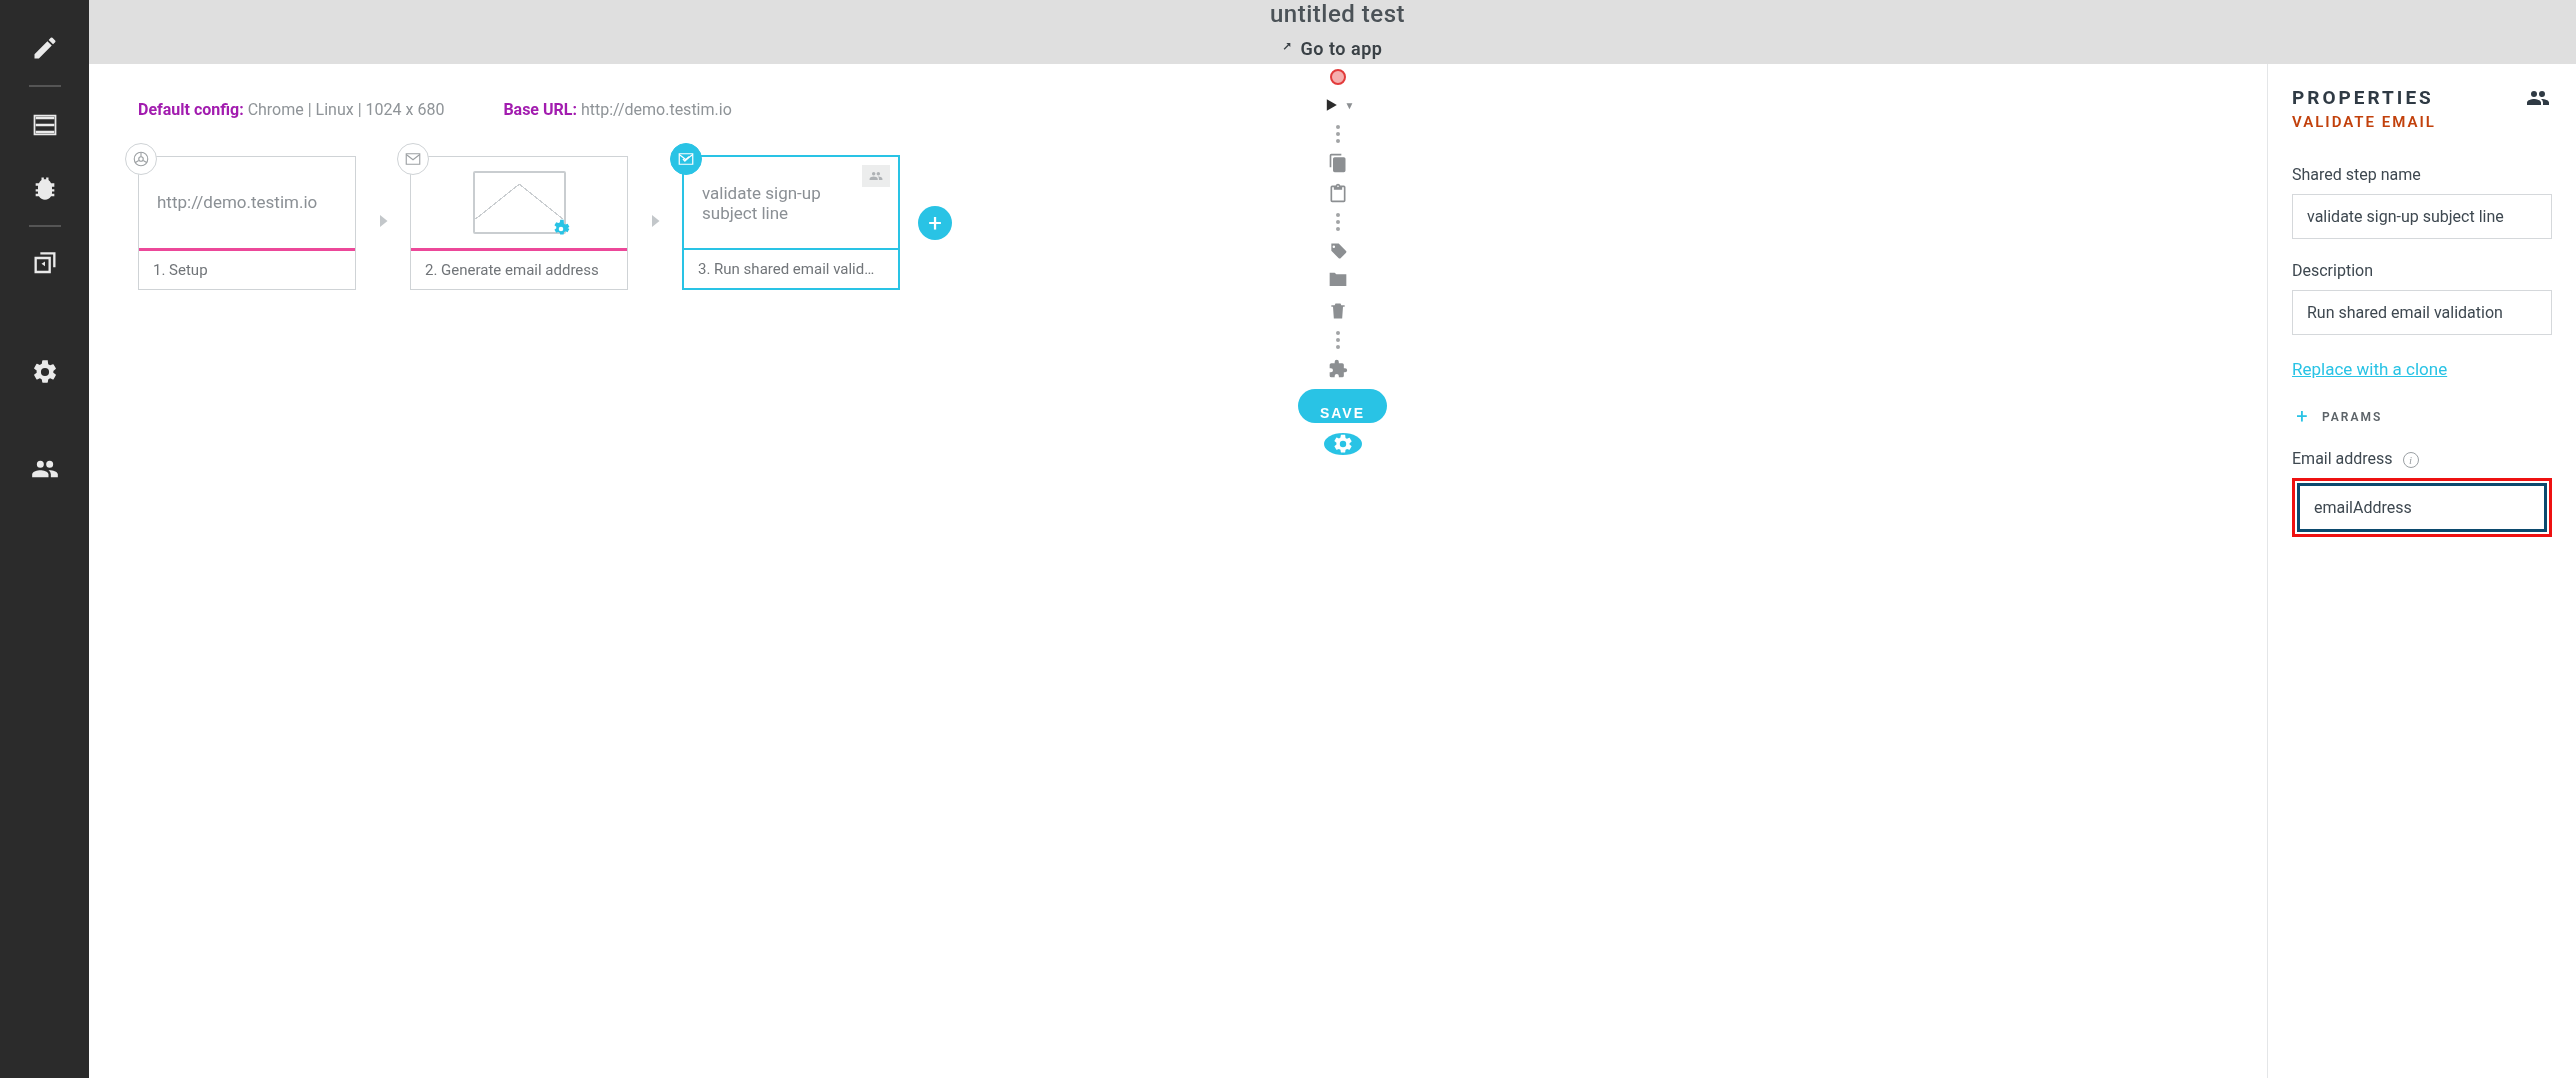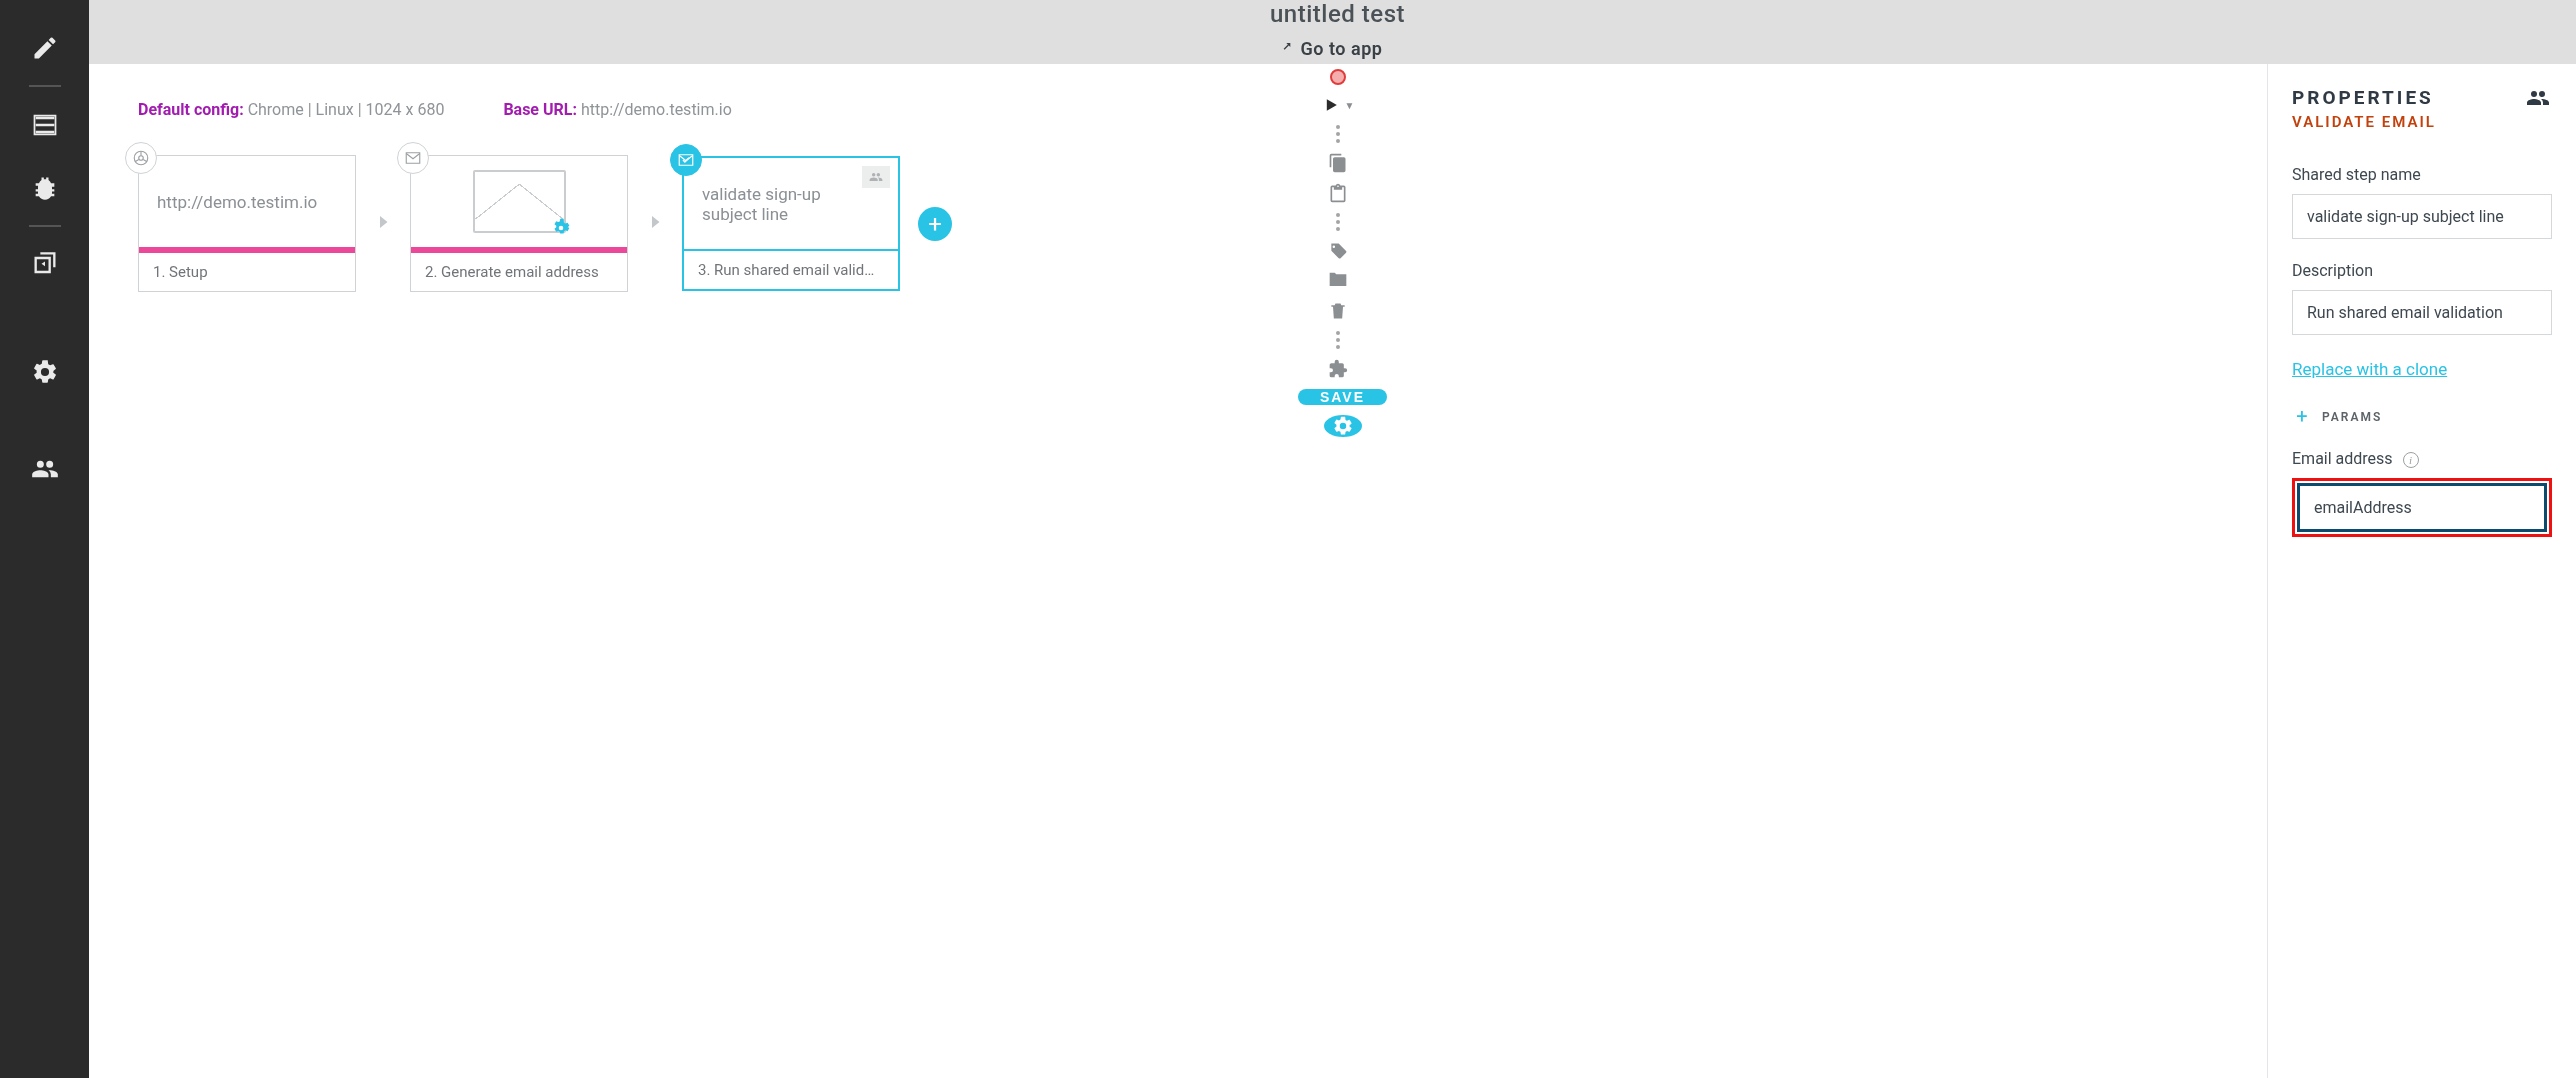--- a/index.html
+++ b/index.html
@@ -20,37 +20,37 @@
   .topbar-title { font-size: 24px; font-weight: 500; color: #4b5257; letter-spacing: 0.5px; flex: 1; }
   .tb-goto { display: inline-flex; align-items: center; gap: 8px; font-size: 18px; font-weight: 600; color: #3a4146; letter-spacing: 0.5px; margin-right: 16px; cursor: pointer; }
   .tb-goto svg { width: 16px; height: 16px; fill: #3a4146; }
   .tb-icon { width: 36px; height: 36px; display: inline-flex; align-items: center; justify-content: center; cursor: pointer; color: #8c8f92; }
   .tb-icon svg { width: 20px; height: 20px; fill: currentColor; }
   .tb-vdots { display: inline-flex; flex-direction: column; gap: 3px; padding: 0 6px; cursor: pointer; }
   .tb-vdots span { width: 4px; height: 4px; background: #a2a4a6; border-radius: 50%; }
   .record-dot { width: 16px; height: 16px; border-radius: 50%; border: 2px solid #e23b3b; background: #f5aeae; }
   .play-btnwrap { display: flex; align-items: center; cursor: pointer; }
   .play-caret { font-size: 10px; color: #8c8f92; margin-left: 4px; }
-  .save-btn { background: #29c3e5; color: #fff; border: none; border-radius: 22px; height: 34px; padding: 0 22px; font-size: 14px; font-weight: 700; letter-spacing: 2px; cursor: pointer; margin-left: 10px; }
+  .save-btn { background: #29c3e5; color: #fff; border: none; border-radius: 22px; height: 34px; padding: 16px 22px; font-size: 14px; font-weight: 700; letter-spacing: 2px; cursor: pointer; margin-left: 10px; }
   .gear-btn { width: 38px; height: 38px; border-radius: 50%; background: #29c3e5; color: #fff; display: inline-flex; align-items: center; justify-content: center; margin-left: 10px; cursor: pointer; }
   .gear-btn svg { width: 22px; height: 22px; fill: #fff; }
 
   
   .workwrap { flex: 1; display: flex; min-height: 0; }
   .canvas-area { flex: 1; padding: 36px 49px; overflow: auto; }
   .config-line { display: flex; gap: 59px; color: #8f9498; font-size: 16px; margin-bottom: 36px; }
   .config-label { font-weight: 700; color: #a21caf; }
   .config-val { color: #8f9498; }
 
   
   .steps-row { display: flex; align-items: center; gap: 18px; }
   .step-card { position: relative; width: 218px; border: 1px solid #cfd3d6; background: #fff; display: flex; flex-direction: column; }
   .step-body { height: 91px; display: flex; align-items: center; justify-content: center; padding: 10px 18px; font-size: 17px; color: #8b9095; text-align: left; }
   .step-body.left { justify-content: flex-start; }
-  .step-footer { border-top: 6px solid #ec4899; padding: 10px 14px; font-size: 15px; color: #717579; white-space: nowrap; overflow: hidden; text-overflow: ellipsis; }
+  .step-footer { border-top: 3px solid #ec4899; padding: 10px 14px; font-size: 15px; color: #717579; white-space: nowrap; overflow: hidden; text-overflow: ellipsis; }
   .step-card.selected { border: 2px solid #29c3e5; }
   .step-card.selected .step-footer { border-top: 2px solid #29c3e5; }
 
   .step-badge { position: absolute; top: -14px; left: -14px; width: 32px; height: 32px; border-radius: 50%; background: #fff; border: 1.5px solid #cfd3d6; display: flex; align-items: center; justify-content: center; }
   .step-badge svg { width: 18px; height: 18px; fill: #9ca0a3; }
   .step-badge.blue { background: #29c3e5; border-color: #29c3e5; }
   .step-badge.blue svg { fill: #fff; }
 
   .shared-indicator { position: absolute; top: 8px; right: 8px; width: 28px; height: 22px; background: #eceded; display: flex; align-items: center; justify-content: center; }
   .shared-indicator svg { width: 18px; height: 14px; fill: #aeb2b5; }

